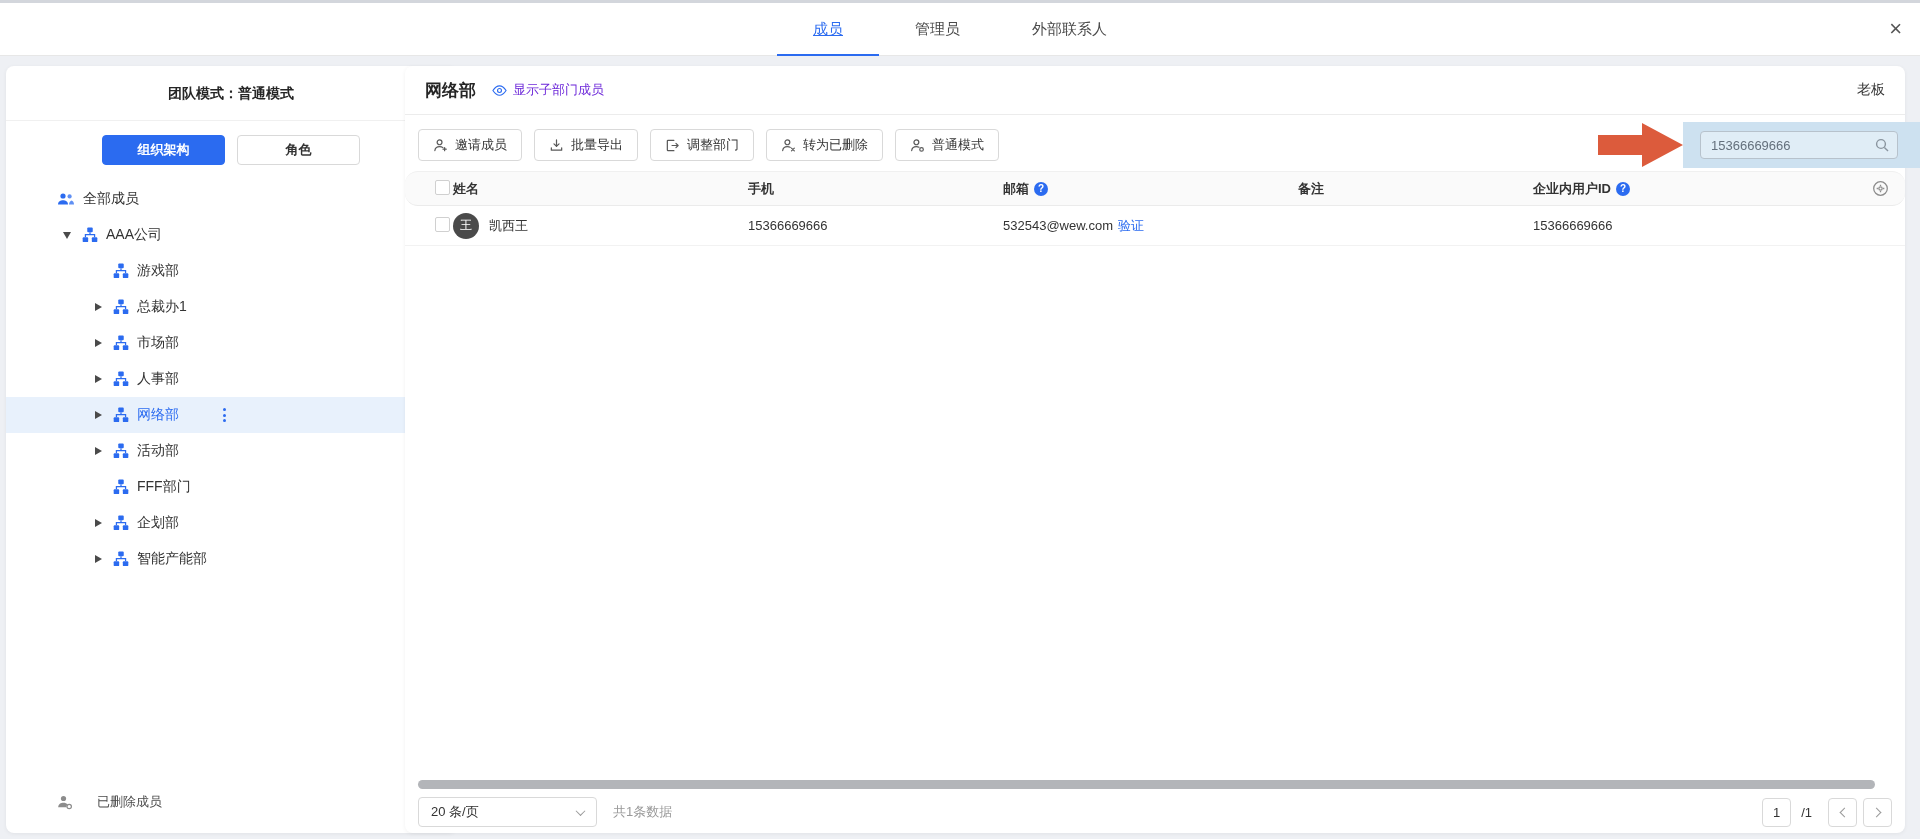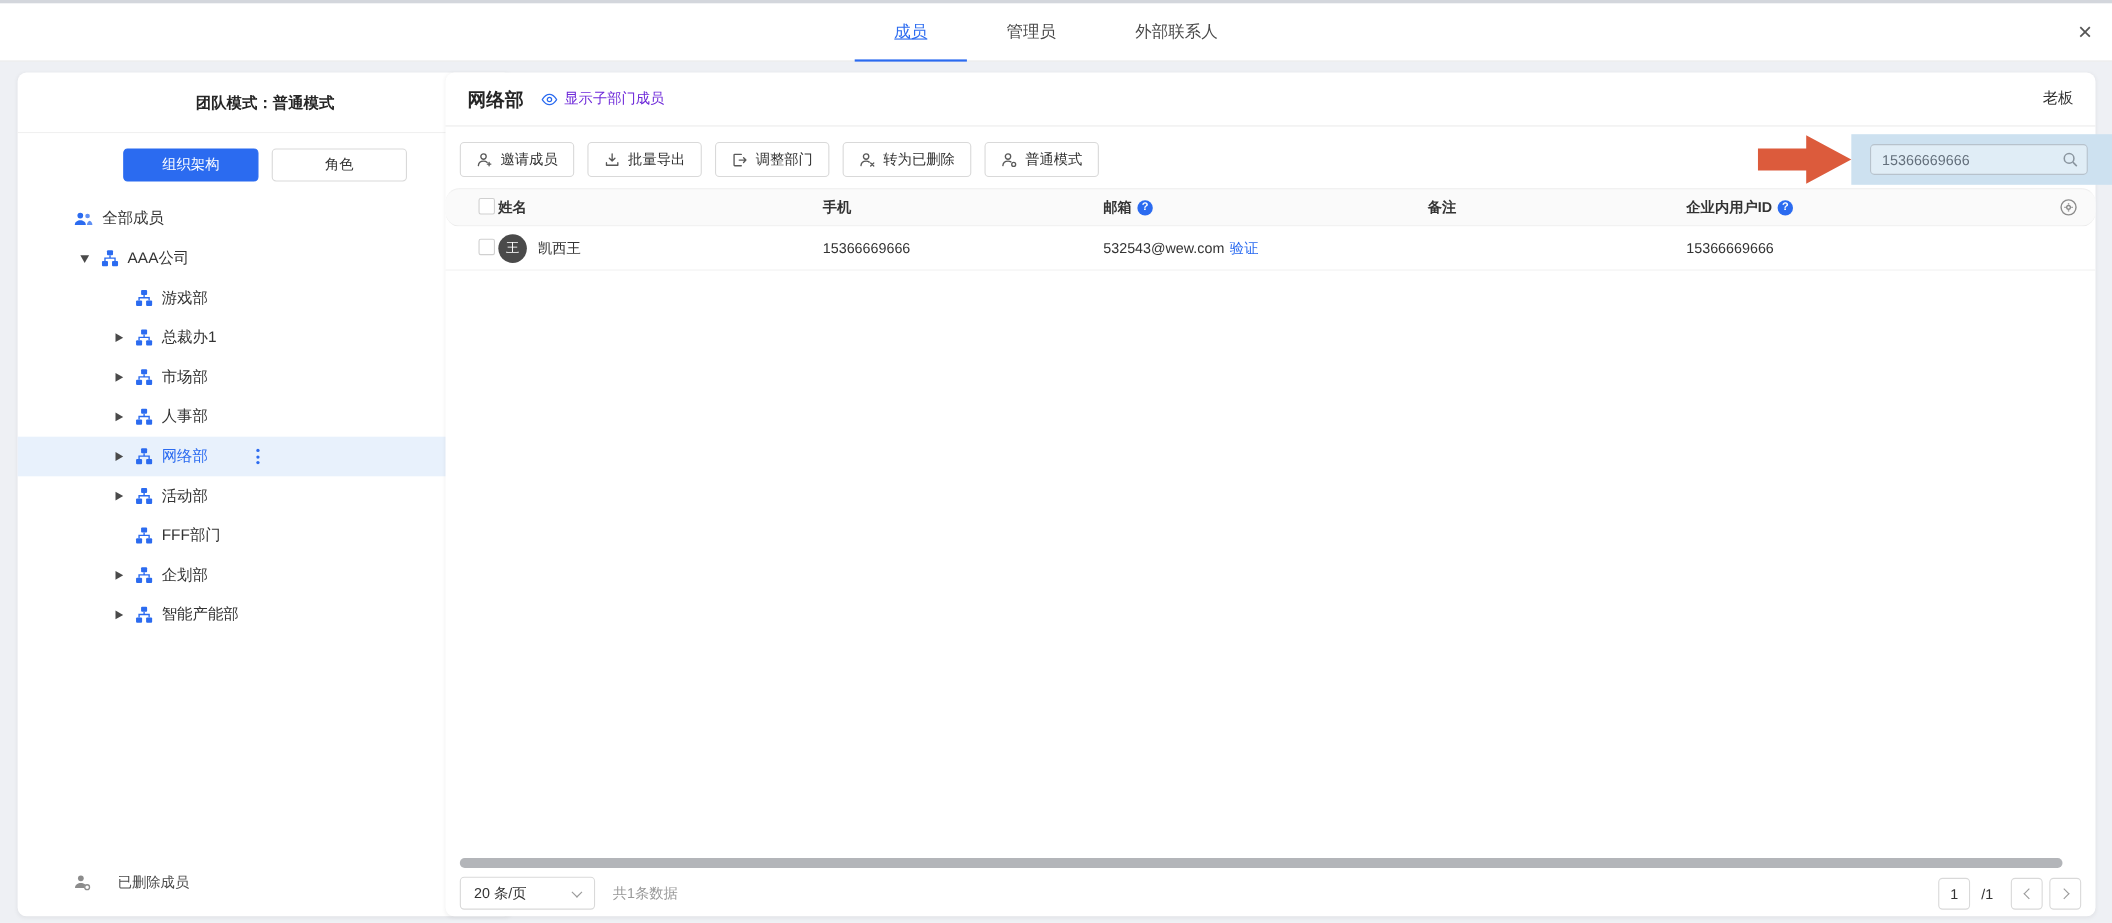--- a/index.html
+++ b/index.html
@@ -26,30 +26,31 @@
   .tab.active { color:#2b6bf0;text-decoration:underline; }
   .tab.active::after {
     content:""; position:absolute; left:0; right:0; bottom:-1px; height:2px; background:#2b6bf0;
   }
   .close-btn {
     position:absolute; right:18px; top:50%; transform:translateY(-50%);
     font-size:22px; color:#555; line-height:1; cursor:pointer; font-weight:400;
   }
   
   .card { position:absolute; background:#fff; border-radius:8px; box-shadow:0 1px 4px rgba(0,0,0,.06); }
-  .sidebar { left:16px; top:66px; width:450px; bottom:6px; }
+  .sidebar { left:6px; top:66px; width:450px; bottom:6px; }
   .main    { left:405px; top:66px; width:1500px; bottom:6px; }
   
   .sb-title { text-align:center; font-weight:bold; font-size:14px; color:#262626; padding-top:19px; }
   .sb-divider { height:1px; background:#f0f0f0; margin-top:17px; }
   .mode-row { display:flex; justify-content:center; gap:12px; margin-top:14px; }
   .mode-btn {
     width:123px; height:30px; border-radius:4px; border:1px solid #d9d9d9;
     background:#fff; color:#333; font-size:13px; display:flex; align-items:center; justify-content:center;
     cursor:pointer;
+    font-weight:bold;
   }
   .mode-btn.active { background:#2b6bf0; border-color:#2b6bf0; color:#fff; }
   .tree { margin-top:16px; }
   .tree-row { height:36px; display:flex; align-items:center; cursor:pointer; }
   .tree-row.selected { background:#e8f1fc; }
   .tree-row.selected .tree-label { color:#2b6bf0; }
   .row-all { padding-left:51px; }
   .lvl0 { padding-left:54px; }
   .lvl1 { padding-left:85px; }
   .caret-box { width:14px; margin-right:8px; display:flex; align-items:center; justify-content:center; flex:none; }
@@ -117,21 +118,21 @@
   .gear-icon svg { width:100%; height:100%; stroke:#8c8c8c; fill:none; stroke-width:1.2; }
   .avatar {
     width:26px; height:26px; border-radius:50%; background:#4a4a4a; color:#fff; font-size:12px;
     display:flex; align-items:center; justify-content:center; margin-right:10px; flex:none;
   }
   .verify-link { color:#2b6bf0; cursor:pointer; }
   
   .hscrollbar { position:absolute; left:13px; right:30px; top:714px; height:9px; border-radius:5px; background:#b3b5b9; cursor:grab; }
   .footer { position:absolute; left:13px; right:13px; top:731px; height:30px; display:flex; align-items:center; }
   .page-size {
-    width:123px; height:30px; border:1px solid #d9d9d9; border-radius:4px; background:#fff;
+    width:179px; height:30px; border:1px solid #d9d9d9; border-radius:4px; background:#fff;
     display:flex; align-items:center; padding:0 12px; cursor:pointer; color:#333; font-size:13px;
   }
   .page-size .chev { margin-left:auto; }
   .total-text { margin-left:16px; color:#999; }
   .pager { margin-left:auto; display:flex; align-items:center; }
   .page-box {
     min-width:29px; height:29px; border:1px solid #d9d9d9; border-radius:4px; background:#fff;
     display:flex; align-items:center; justify-content:center; font-size:13px; color:#333; cursor:pointer;
   }
   .page-total { margin:0 10px; color:#333; }

